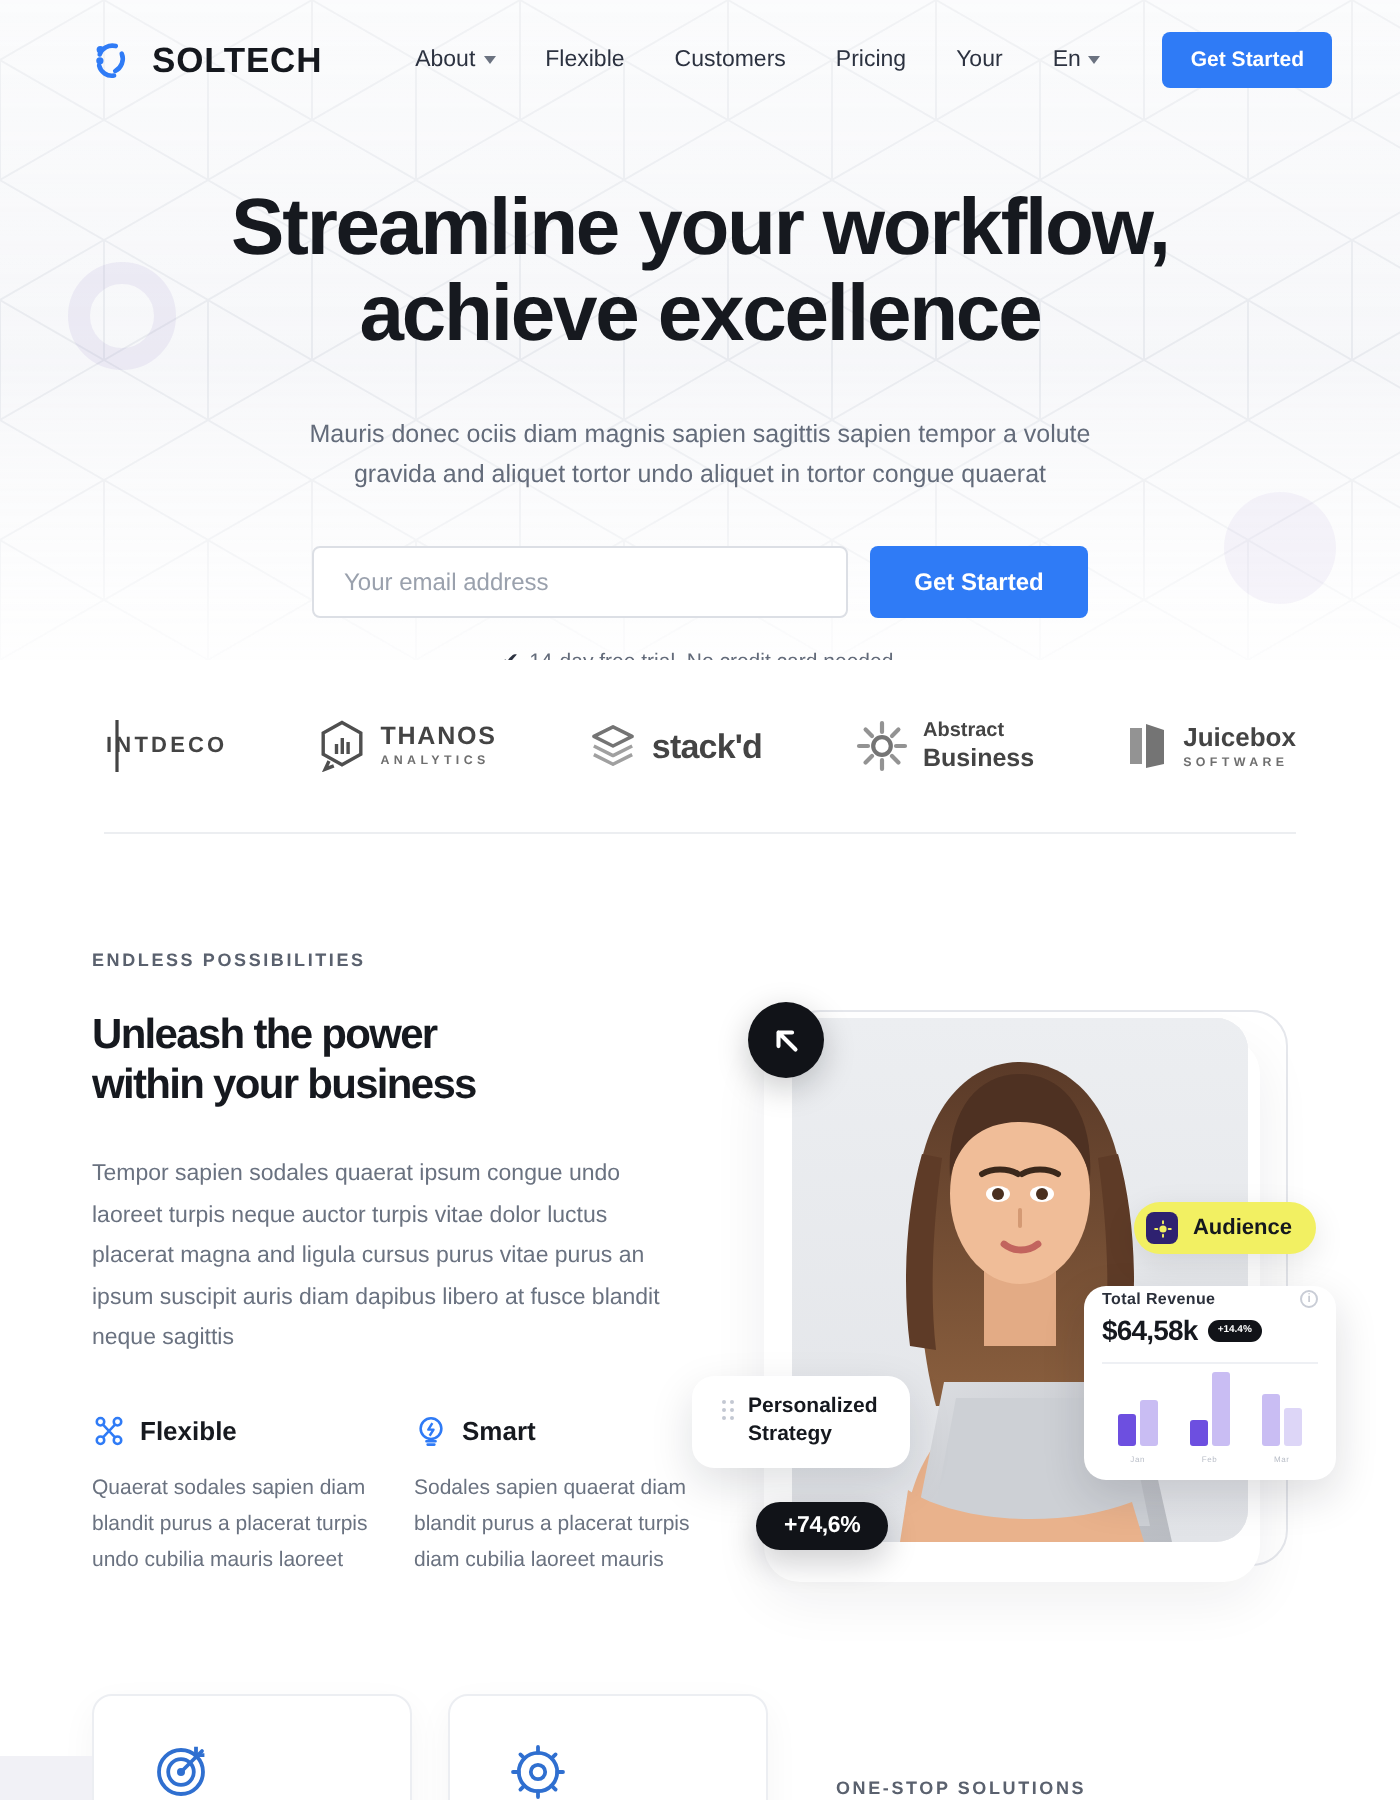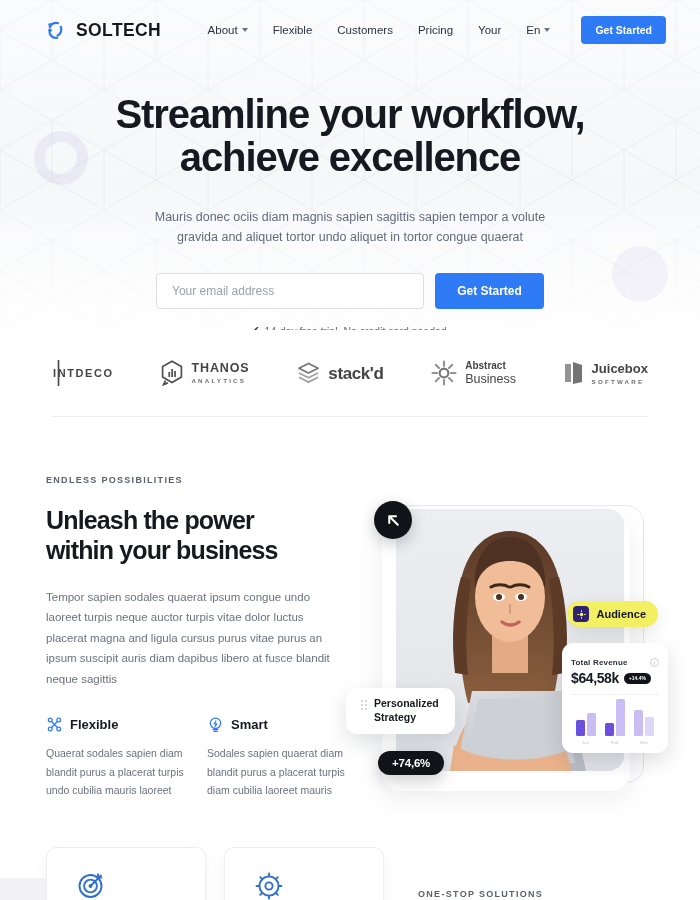--- a/index.html
+++ b/index.html
@@ -156,21 +156,21 @@
     background:#fff;
     position:relative;
   }
   .feature-left { width:300px; flex:none; }
   .eyebrow {
     font-size:9px; font-weight:700; letter-spacing:1.3px;
     color:#5a616e; text-transform:uppercase;
   }
   .feature-title {
     margin-top:20px;
-    font-size:25px; font-weight:700;
+    font-size:21px; font-weight:700;
     line-height:1.2; letter-spacing:-.85px;
     color:#16191f;
   }
   .feature-text {
     margin-top:22px;
     font-size:11.5px; line-height:1.78;
     color:#6a7280;
   }
   .feature-cols { display:flex; gap:22px; margin-top:27px; }
   .fcol { width:140px; }
@@ -228,23 +228,23 @@
     box-shadow:0 5px 16px rgba(10,12,20,.10);
     z-index:7; white-space:nowrap;
   }
   .aud-icon {
     width:16px; height:16px; border-radius:4px;
     background:#2e2170;
     display:flex; align-items:center; justify-content:center;
   }
   .card-revenue {
     position:absolute; right:-14px; top:160px;
-    width:106px;
+    width:126px;
     background:#fff; border-radius:11px;
-    padding:15px 9px 8px;
+    padding:2px 9px 8px;
     box-shadow:0 8px 22px rgba(18,22,38,.14);
     z-index:8;
   }
   .rev-head {
     display:flex; align-items:center; justify-content:space-between;
   }
   .rev-label { font-size:8px; font-weight:700; color:#2b303b; letter-spacing:.2px; }
   .rev-info {
     width:9px; height:9px; border-radius:50%;
     border:1px solid #c9cdd6;
@@ -456,21 +456,21 @@
         <line x1="20" y1="13" x2="24.5" y2="13"></line>
         <line x1="4.8" y1="4.8" x2="8" y2="8"></line>
         <line x1="18" y1="18" x2="21.2" y2="21.2"></line>
         <line x1="21.2" y1="4.8" x2="18" y2="8"></line>
         <line x1="8" y1="18" x2="4.8" y2="21.2"></line>
       </g>
       <circle cx="13" cy="13" r="4.4" fill="none" stroke="#6f757e" stroke-width="2.1"></circle>
     </svg>
     <div class="cl-stack">
       <span class="client-name" style="font-size:10px;line-height:1.12;">Abstract</span>
-      <span class="client-name" style="font-size:12.5px;line-height:1.12;font-weight:400;">Business</span>
+      <span class="client-name" style="font-size:12.5px;line-height:1.12;font-weight:700;">Business</span>
     </div>
   </div>
 
   <div class="client">
     <svg width="20" height="24" viewBox="0 0 20 24">
       <path d="M1 3h6v18H1Z" fill="#8e949c"></path>
       <path d="M9 1l9 3v17l-9 2Z" fill="#6f757e"></path>
     </svg>
     <div class="cl-stack">
       <span class="client-name" style="font-size:13px;">Juicebox</span>

